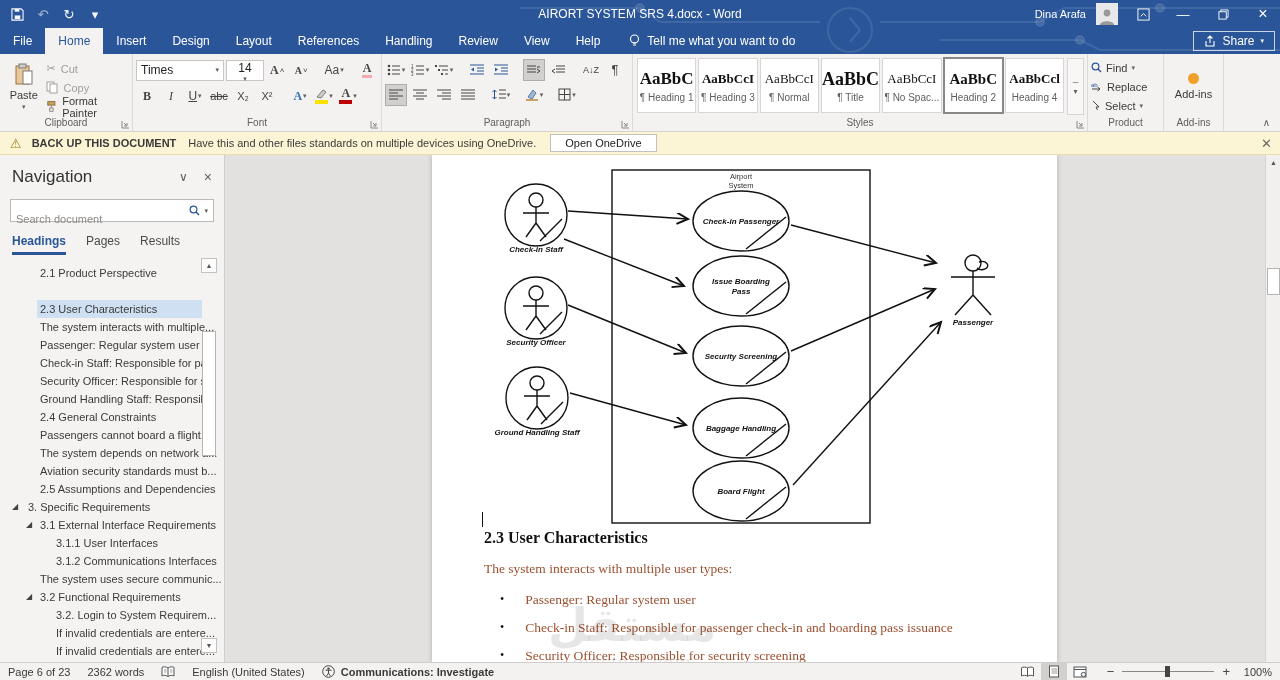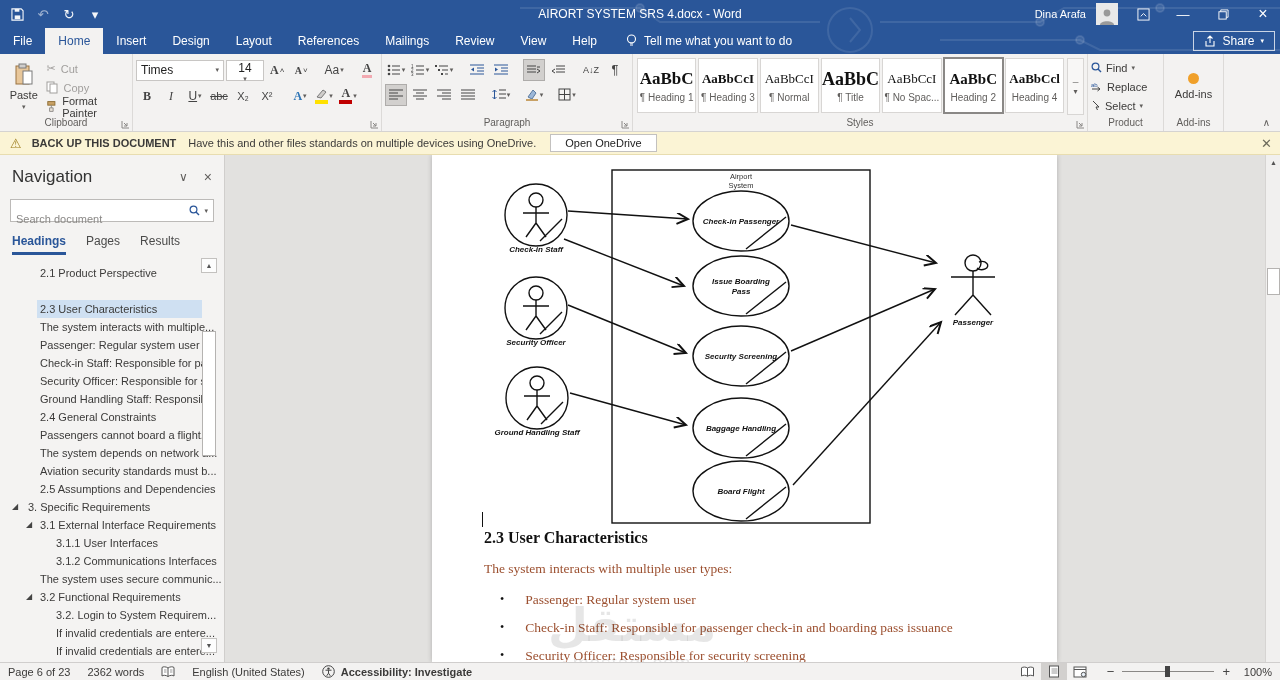--- a/index.html
+++ b/index.html
@@ -188,21 +188,21 @@
     </div>
   </div>
 
   <div class="tabrow">
     <div class="tab">File</div>
     <div class="tab active">Home</div>
     <div class="tab">Insert</div>
     <div class="tab">Design</div>
     <div class="tab">Layout</div>
     <div class="tab">References</div>
-    <div class="tab">Mailings</div>
+    <div class="tab">Handling</div>
     <div class="tab">Review</div>
     <div class="tab">View</div>
     <div class="tab">Help</div>
     <div class="tellme">
       <svg width="11" height="14" viewBox="0 0 11 14">
           <circle cx="5.5" cy="5" r="4" fill="none" stroke="#fff" stroke-width="1.1"></circle>
           <path d="M4 9 h3 M4 11 h3" stroke="#fff" stroke-width="1.1"></path>
         </svg>
       <span>Tell me what you want to do</span>
     </div>
@@ -323,20 +323,21 @@
             </div>
           <div class="rbtn">
               <span class="colbar">
                 <span class="bolds">A</span>
                 <span class="bar" style="background:#c00000"></span>
               </span>
               <span class="dd">▾</span>
             </div>
         </div>
       </div>
+      <div class="glabel">Font</div>
       <svg class="launcher" width="9" height="9" viewBox="0 0 9 9">
           <path d="M1 1 v7 h7 M3 3 l3 3 M6 3 v3 h-3" fill="none" stroke="#8a8886"></path>
         </svg>
     </div>
 
     <div class="rgroup g-para">
       <div class="rcontent">
         <div class="frow" style="height:25px">
           <div class="rbtn">
               <svg width="14" height="12" viewBox="0 0 14 12">
@@ -751,21 +752,21 @@
           <path d="M3 4 h2.5 M3 6 h2.5 M9 4 h2.5 M9 6 h2.5" stroke="#999"></path>
         </svg>
     </span>
     <span class="sitem">English (United States)</span>
     <span class="sitem" style="font-weight:bold;gap:6px">
       <svg width="13" height="13" viewBox="0 0 13 13">
           <circle cx="6.5" cy="6.5" r="5.8" fill="none" stroke="#444"></circle>
           <circle cx="6.5" cy="3.6" r="1.2" fill="#444"></circle>
           <path d="M3.5 5.2 h6 M6.5 5.2 v3 M6.5 8.2 l-1.8 2.6 M6.5 8.2 l1.8 2.6" stroke="#444" fill="none"></path>
         </svg>
-      <span>Accessibility: Investigate</span>
+      <span>Communications: Investigate</span>
     </span>
     <span class="sright">
       <span class="vbtn">
         <svg width="15" height="12" viewBox="0 0 15 12">
             <path d="M7.5 2 C6 0.8 3 0.8 1.5 1.8 V10 C3 9 6 9 7.5 10.2 C9 9 12 9 13.5 10 V1.8 C12 0.8 9 0.8 7.5 2 Z M7.5 2 V10.2" fill="#fff" stroke="#555"></path>
           </svg>
       </span>
       <span class="vbtn sel">
         <svg width="12" height="13" viewBox="0 0 12 13">
             <rect x="1.5" y="1" width="9" height="11" fill="#fff" stroke="#555"></rect>

